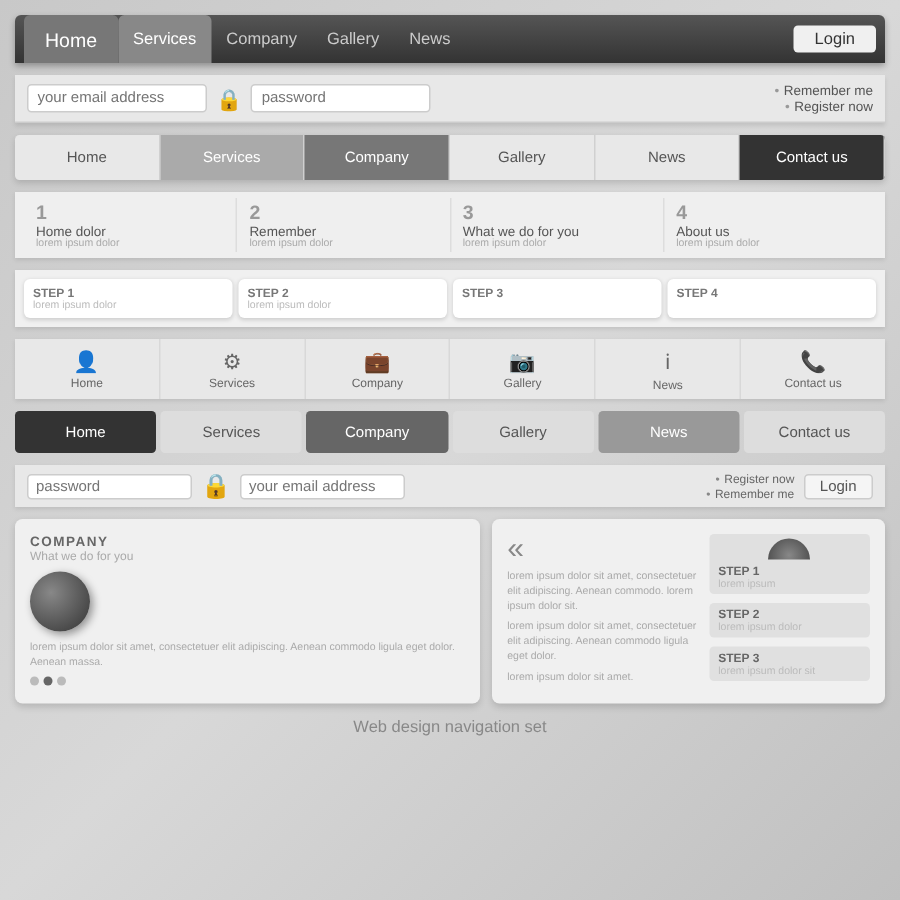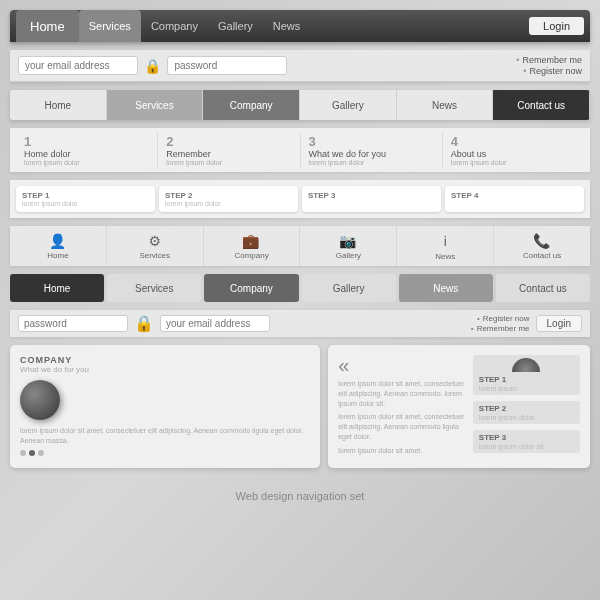--- a/index.html
+++ b/index.html
@@ -185,21 +185,21 @@
     .step-badge-label { font-size: 8px; font-weight: bold; color: #666; }
     .step-badge-desc { font-size: 7px; color: #bbb; }
     .step-icon-circle {
       width: 28px; height: 14px; border-radius: 14px 14px 0 0;
       background: radial-gradient(circle at 50% 80%, #888, #444);
       margin: 0 auto 2px;
     }
 
     
     .footer-label {
-      font-size: 11px; color: #888; text-align: center; margin-top: 14px;
+      font-size: 11px; color: #888; text-align: center; margin-top: 2px;
     }
   </style>
 </head>
 <body>
 
 <div class="nav1">
   <div class="tab home">Home</div>
   <div class="tab active">Services</div>
   <div class="tab">Company</div>
   <div class="tab">Gallery</div>

